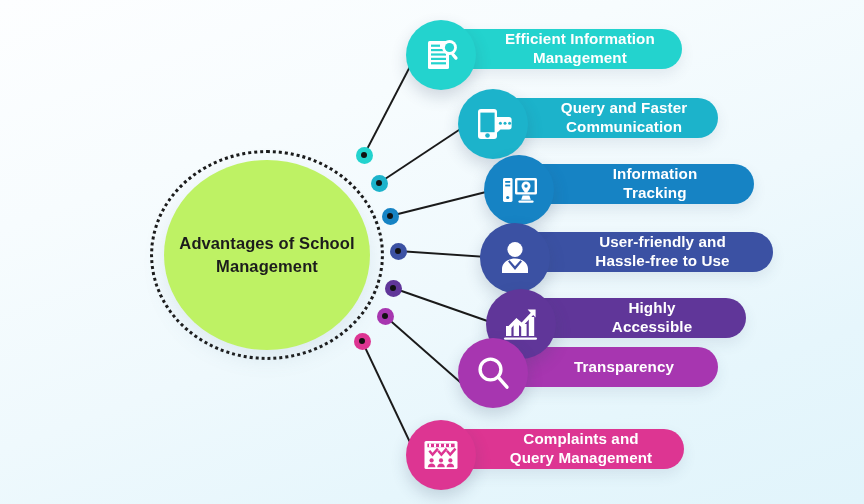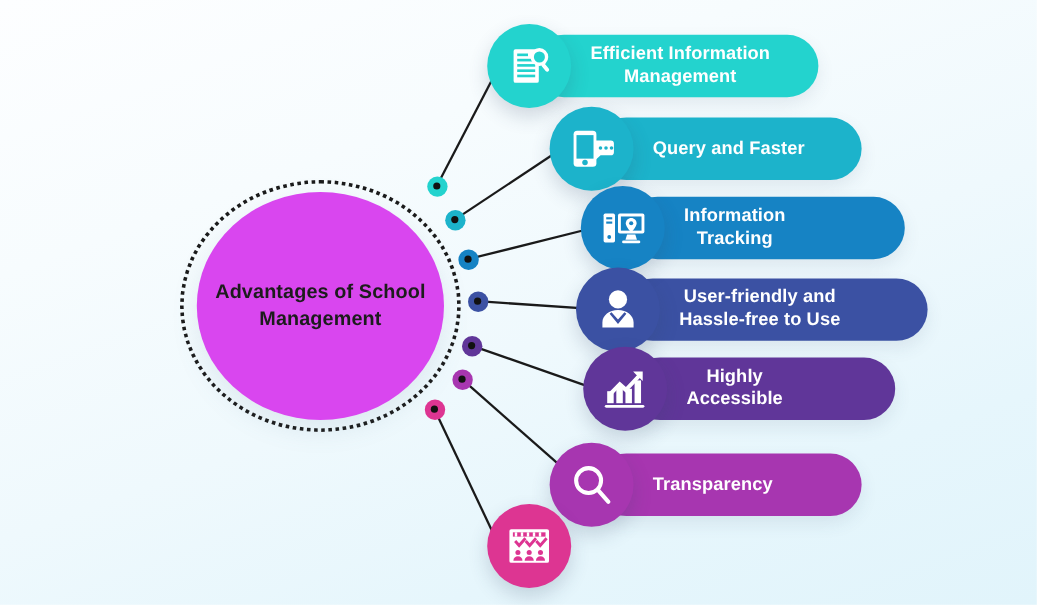--- a/index.html
+++ b/index.html
@@ -18,36 +18,36 @@
   .center-wrap{position:absolute;left:150px;top:150px;width:240px;height:215px;}
   .dotted-ring{
     position:absolute;left:0;top:0;width:234px;height:210px;
     border-radius:50%;
     border:3px dotted #1b1b1b;
     box-sizing:border-box;
   }
   .center-disc{
     position:absolute;left:14px;top:10px;width:206px;height:190px;
     border-radius:50%;
-    background:#d946ef;
+    background:#bef264;
     box-shadow:0 8px 22px rgba(90,120,150,.13);
     display:flex;align-items:center;justify-content:center;
   }
   .center-title{
     font-size:16.5px;font-weight:bold;color:#1c1c1c;
     text-align:center;line-height:1.42;letter-spacing:.1px;
     width:180px;
   }
 
   
   .row{position:absolute;display:flex;align-items:center;}
   .pill{
     position:absolute;left:38px;top:9px;
-    height:52px;border-radius:26px;
-    display:flex;align-items:center;justify-content:flex-start;
+    height:40px;border-radius:26px;
+    display:flex;align-items:center;justify-content:center;
     box-sizing:border-box;
     padding-left:48px;padding-right:14px;
     box-shadow:0 6px 14px rgba(60,80,110,.10);
   }
   .pill span{
     color:#ffffff;font-weight:bold;font-size:15.2px;
     line-height:1.22;text-align:center;letter-spacing:.1px;
     display:block;
   }
   .badge{
@@ -120,20 +120,21 @@
                 <rect x="31.5" y="17.5" width="3.3" height="8" rx="1.6" transform="rotate(-40 33 21)"></rect>
               </g>
             </svg>
           </span>
         </div>
       </div>
       <div class="row" style="left: 458px; top: 89px; width: 260px; height: 70px;">
         <div class="pill" style="width: 222px; background: rgb(28, 179, 203);">
           <span>
             <div>Query and Faster</div>
+            <div>Communication</div>
           </span>
         </div>
         <div class="badge" style="background: rgb(28, 179, 203);">
           <span>
             <svg width="40" height="40" viewBox="0 0 40 40">
               <g fill="#fff">
                 <rect x="5" y="5" width="19" height="30" rx="3"></rect>
                 <rect x="7.4" y="8.6" width="14.2" height="19.6" fill="#1cb3cb"></rect>
                 <circle cx="14.5" cy="31.5" r="2.3" fill="#1cb3cb"></circle>
                 <path d="M22 13h14a2.6 2.6 0 0 1 2.6 2.6v7.2A2.6 2.6 0 0 1 36 25.4h-8.5L23 29.6l.7-4.2H22z"></path>
@@ -210,38 +211,44 @@
                 <rect x="20.2" y="20" width="5.4" height="12"></rect>
                 <rect x="27.8" y="13" width="5.4" height="19"></rect>
                 <rect x="3" y="33.4" width="33" height="2.4" rx="1.2"></rect>
                 <path d="M6 23.5L15.4 14l5.2 4.6L31 7.4l2.4 2.3-12.8 13.6-5.2-4.6-7.2 7.2z"></path>
                 <path d="M26.6 5.6h8v8l-3-3-2.4-2.4z"></path>
               </g>
             </svg>
           </span>
         </div>
       </div>
-      <div class="row" style="left: 458px; top: 369px; width: 260px; height: 70px;">
+      <div class="row" style="left: 458px; top: 338px; width: 260px; height: 70px;">
         <div class="pill" style="width: 222px; background: rgb(167, 54, 176);">
           <span>
             <div>Transparency</div>
           </span>
         </div>
         <div class="badge" style="background: rgb(167, 54, 176);">
           <span>
             <svg width="40" height="40" viewBox="0 0 40 40">
               <g fill="none" stroke="#fff" stroke-width="3.4">
                 <circle cx="17.5" cy="16.5" r="10.4"></circle>
                 <line x1="25.4" y1="24.4" x2="34" y2="34.2" stroke-linecap="round"></line>
               </g>
             </svg>
           </span>
         </div>
       </div>
       <div class="row" style="left: 406px; top: 420px; width: 278px; height: 70px;">
+        <div class="pill" style="width: 240px; background: rgb(221, 53, 146);">
+          <span>
+            <div>Complaints and</div>
+            <div>Query Management</div>
+          </span>
+        </div>
         <div class="badge" style="background: rgb(221, 53, 146);">
           <span>
             <svg width="40" height="40" viewBox="0 0 40 40">
               <g fill="#fff">
                 <rect x="3.5" y="6" width="33" height="28" rx="1.6"></rect>
                 <g fill="#dd3592">
                   <rect x="6.4" y="8.6" width="27.2" height="3.6"></rect>
                   <rect x="8" y="8.6" width="2" height="3.6" fill="#fff"></rect>
                   <rect x="13" y="8.6" width="2" height="3.6" fill="#fff"></rect>
                   <rect x="18" y="8.6" width="2" height="3.6" fill="#fff"></rect>

